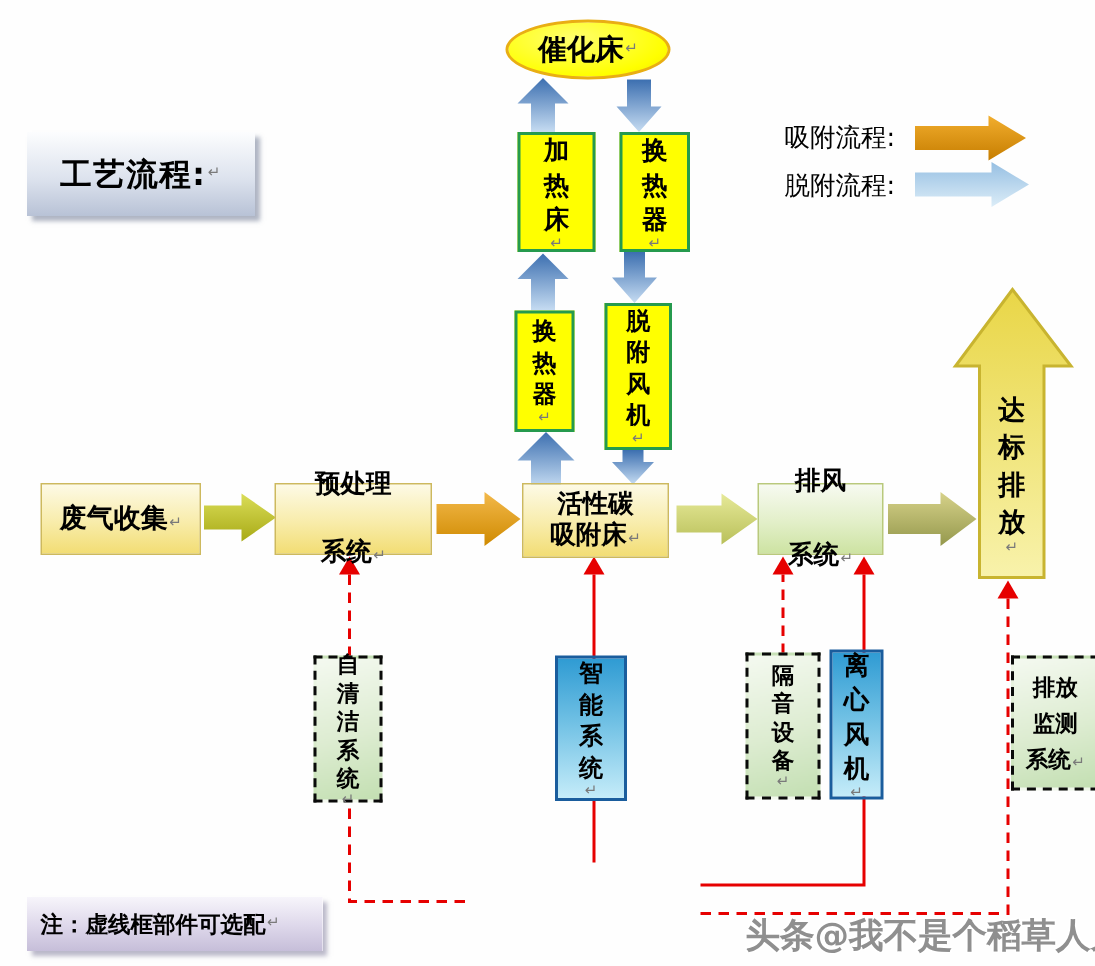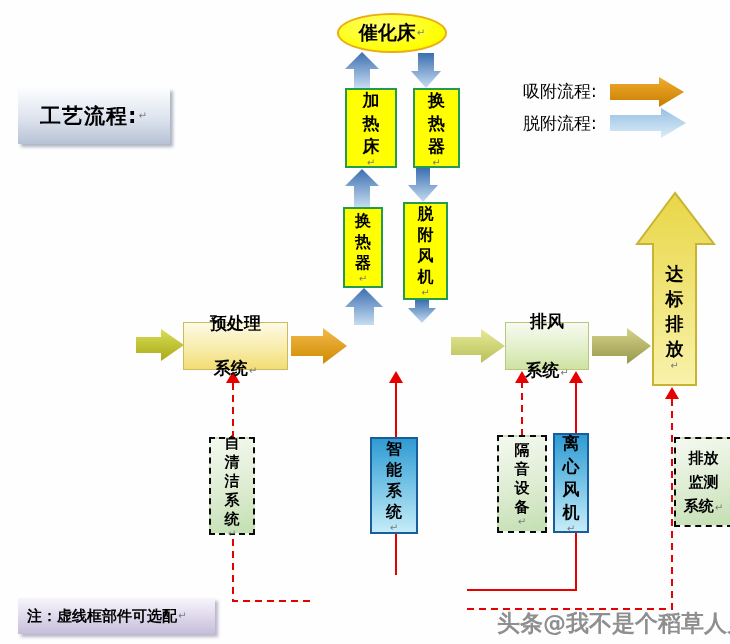--- a/index.html
+++ b/index.html
@@ -161,23 +161,30 @@
   </div>
   <div class="abs node ybox fs16" style="left:343px;top:207px;width:40px;height:81px;">
     <span class="vtext">换热器</span>
       <span class="mark">↵</span>
   </div>
   <div class="abs node ybox fs16" style="left:403px;top:202px;width:45px;height:98px;">
     <span class="vtext">脱附风机</span>
       <span class="mark">↵</span>
   </div>
 
+  <div class="abs node rowbox fs18" style="left:27px;top:322px;width:107px;height:48px;">
+    <span><span>废气收集</span><span class="mark inline">↵</span></span>
+  </div>
   <div class="abs node rowbox fs17" style="left:183px;top:322px;width:105px;height:48px;gap:24px;">
     <span>预处理</span>
     <span><span>系统</span><span class="mark inline">↵</span></span>
+  </div>
+  <div class="abs node rowbox fs17" style="left:348px;top:322px;width:98px;height:50px;">
+    <span>活性碳</span>
+    <span><span>吸附床</span><span class="mark inline">↵</span></span>
   </div>
   <div class="abs node greenbox fs17" style="left:505px;top:322px;width:84px;height:48px;gap:28px;">
     <span>排风</span>
     <span><span>系统</span><span class="mark inline">↵</span></span>
   </div>
 
   <div class="abs node fs18" style="left:653px;top:252px;width:43px;height:128px;flex-direction:column;line-height:1.4;">
     <span class="vtext">达标排放</span>
       <span class="mark">↵</span>
   </div>

